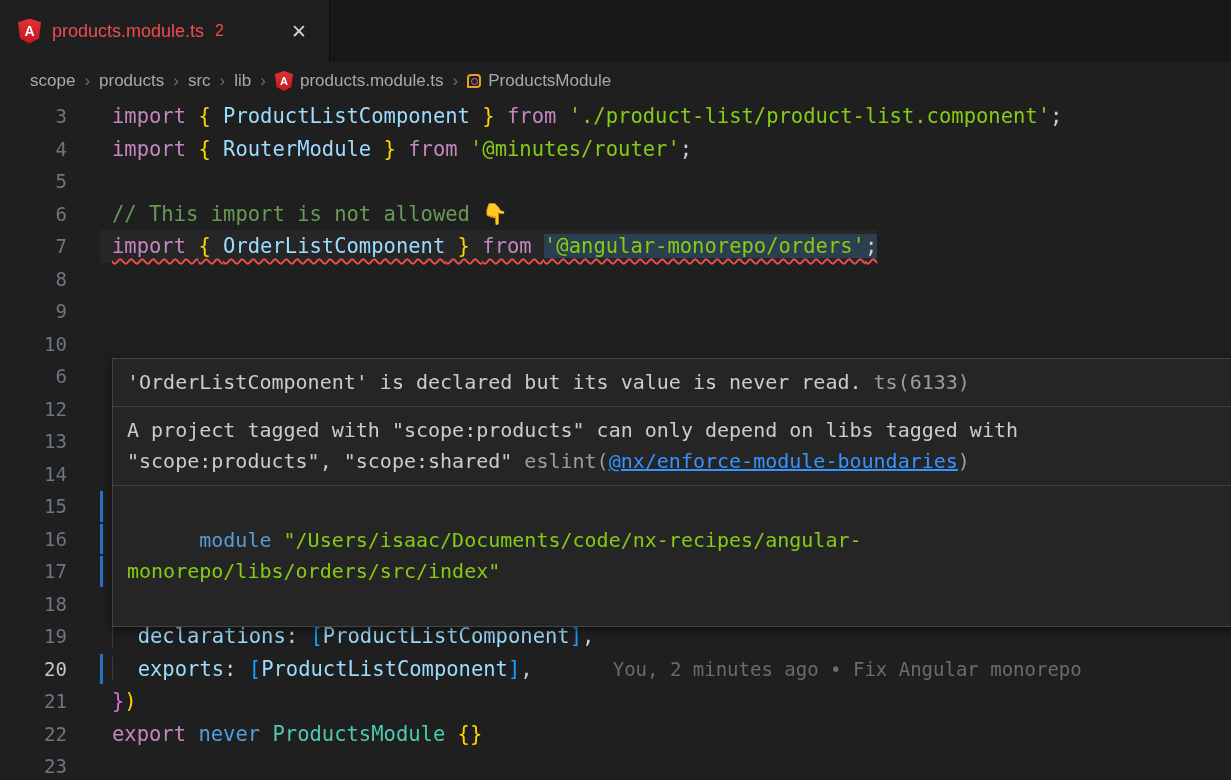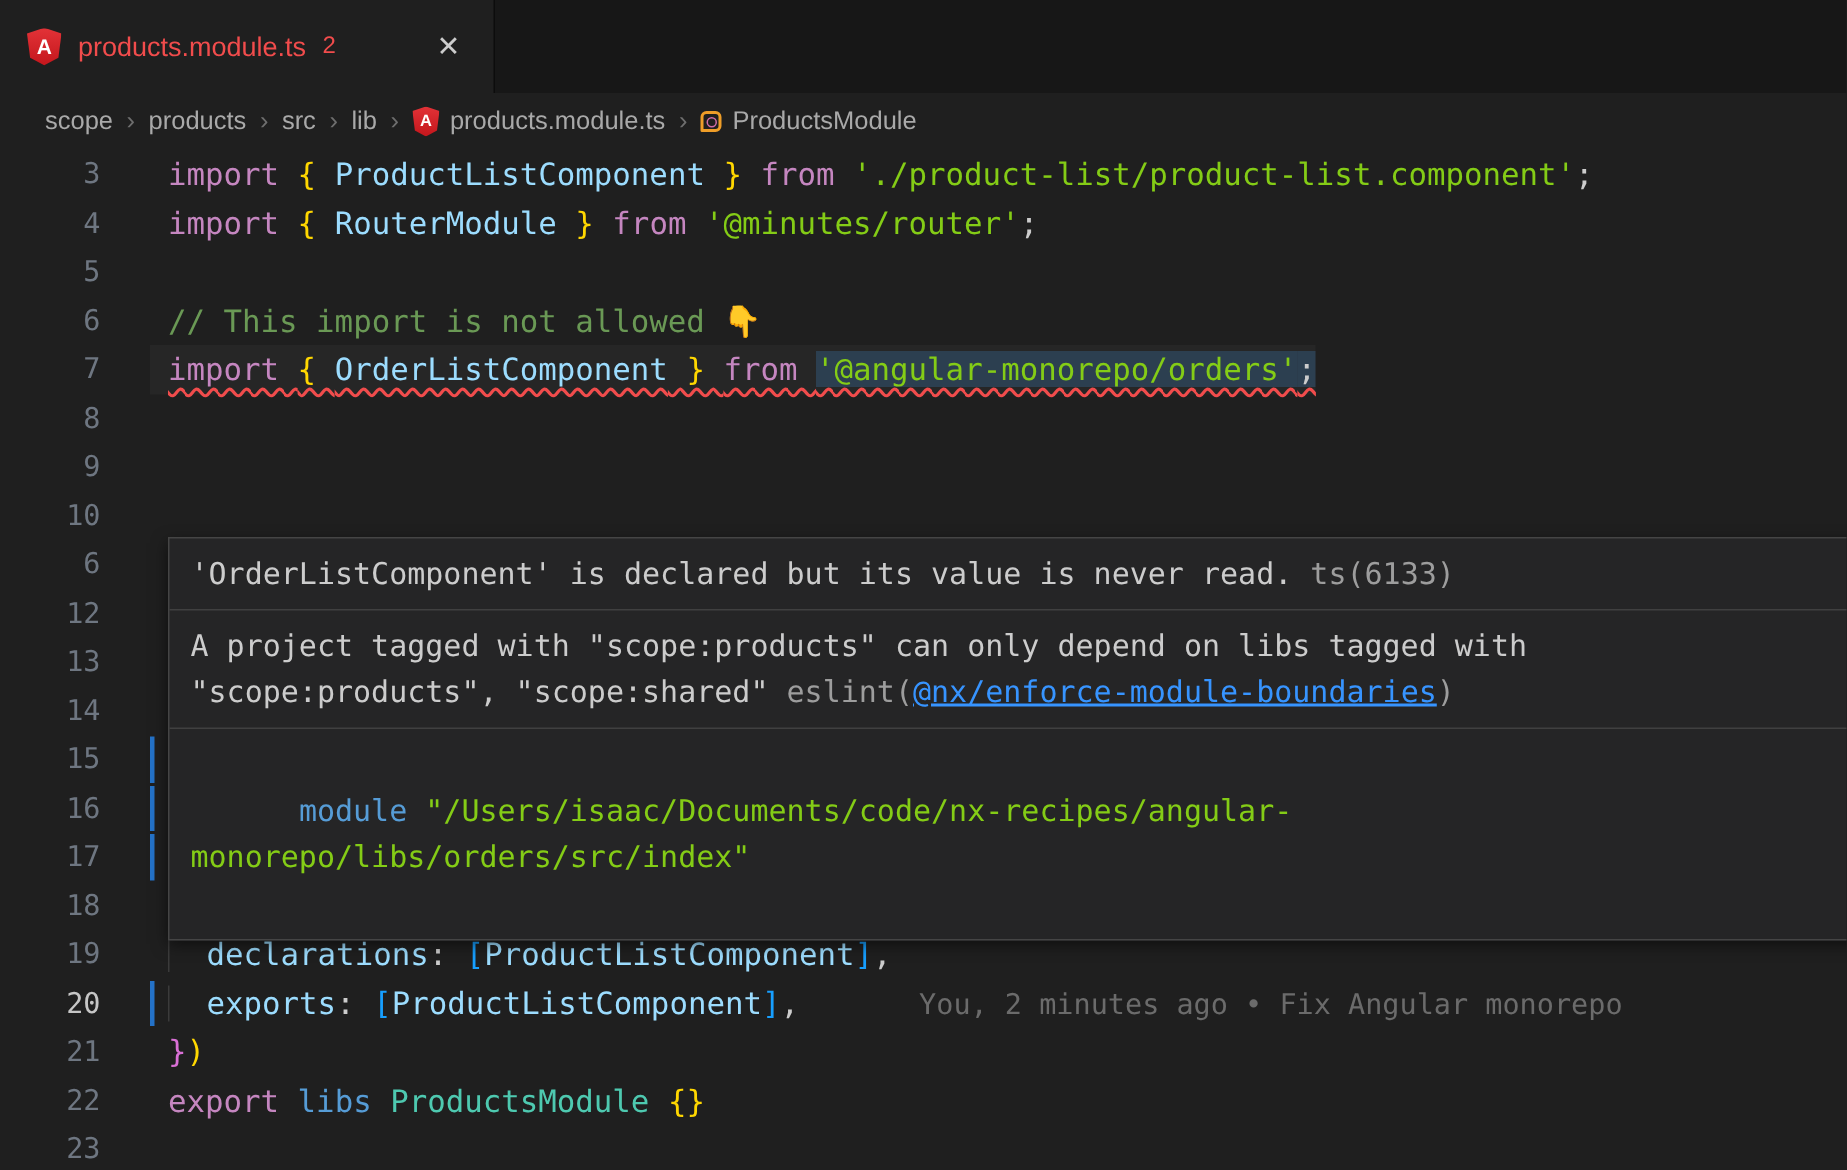--- a/index.html
+++ b/index.html
@@ -188,21 +188,21 @@
         <div class="num">20</div>
         <span class="gitbar"></span>
         <div class="code"><span class="tk g">  </span><span class="tk id">exports</span><span class="tk pn">: </span><span class="tk b3">[</span><span class="tk id">ProductListComponent</span><span class="tk b3">]</span><span class="tk pn">,</span><span class="blame">You, 2 minutes ago • Fix Angular monorepo</span></div>
       </div>
       <div class="line">
         <div class="num">21</div>
         <div class="code"><span class="tk b2">}</span><span class="tk b1">)</span></div>
       </div>
       <div class="line">
         <div class="num">22</div>
-        <div class="code"><span class="tk kw">export </span><span class="tk kw2">libs </span><span class="tk type">ProductsModule </span><span class="tk b1">{}</span></div>
+        <div class="code"><span class="tk kw">export </span><span class="tk kw2">never </span><span class="tk type">ProductsModule </span><span class="tk b1">{}</span></div>
       </div>
       <div class="line">
         <div class="num">23</div>
         <div class="code"></div>
       </div>
     </div>
 
   <div class="hover">
     <div class="hover-row">
       <span>'OrderListComponent' is declared but its value is never read.</span><span class="dim gap-left">ts(6133)</span>

